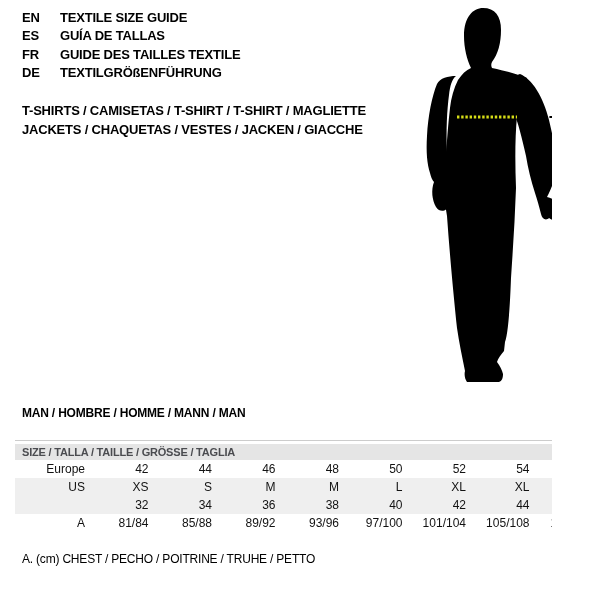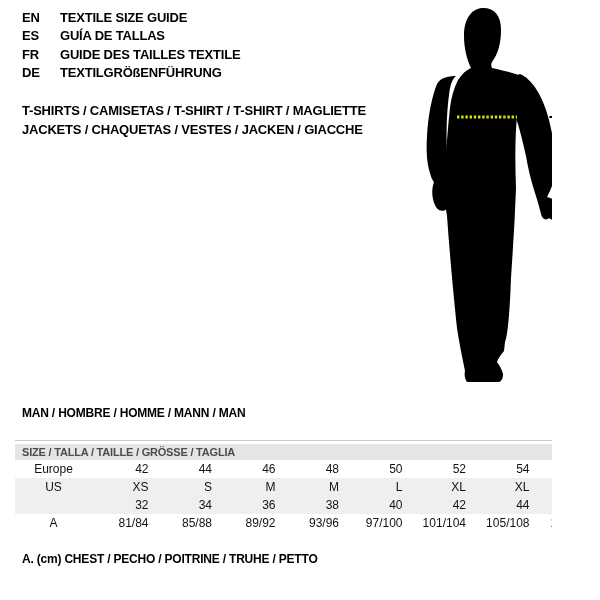--- a/index.html
+++ b/index.html
@@ -24,24 +24,24 @@
   .size-table col.c-label{width:70px;}
   .size-table col.c-val{width:63.5px;}
   .size-table th{
     background:#e5e5e5;color:#4b4c50;font-weight:bold;font-size:11px;
     text-align:left;padding:0 0 0 7px;height:16px;letter-spacing:-0.2px;
   }
   .size-table td{
     font-size:12px;font-weight:normal;color:#121212;text-align:right;
     height:18px;padding:0;white-space:nowrap;
   }
-  .size-table td.label{text-align:center;padding-left:7px;}
+  .size-table td.label{text-align:right;padding-left:7px;}
   .size-table tr.shade td{background:#efefef;}
   
-  .footnote{position:absolute;left:22px;top:552px;font-weight:bold;font-size:12px;letter-spacing:-0.2px;}
+  .footnote{position:absolute;left:22px;top:552px;font-weight:normal;font-size:12px;letter-spacing:-0.2px;}
 </style>
 </head>
 <body>
 
 <div class="canvas">
 
   <div class="lang-block">
     <div class="lang-row">
       <span class="lang-code">EN</span>
       <span class="lang-label">TEXTILE SIZE GUIDE</span>

